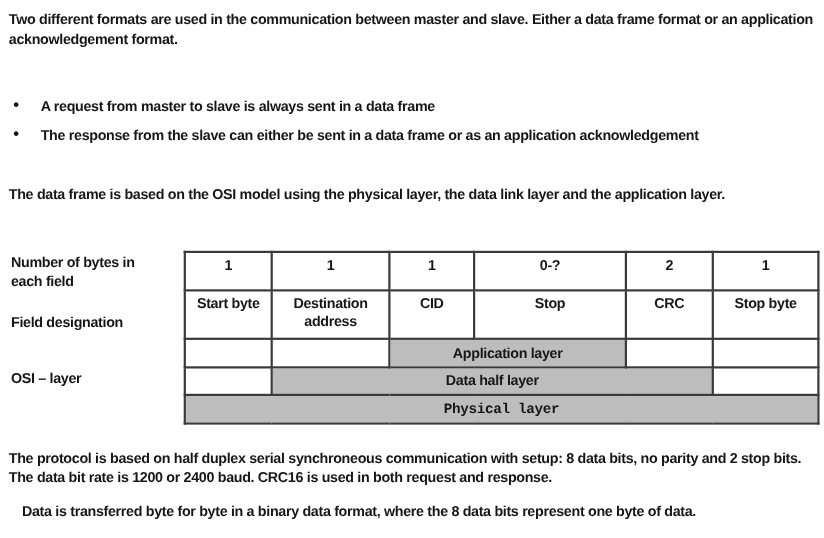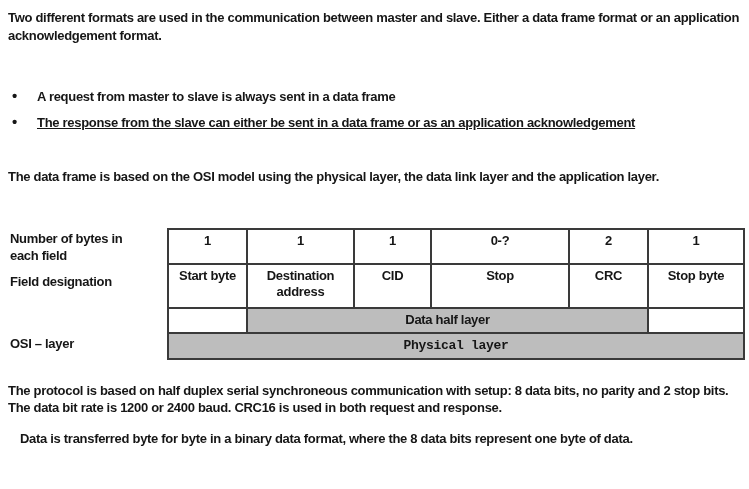--- a/index.html
+++ b/index.html
@@ -12,33 +12,33 @@
     letter-spacing:-0.3px;
     line-height:17.5px;
   }
   .page{padding:8px 4px 0 8px;}
   p{margin:0;max-width:745px;}
   .intro{margin-top:1px;}
   ul.bullets{
     list-style:none;margin:44px 0 0 0;padding:0 0 0 4px;max-width:740px;
   }
   ul.bullets li{position:relative;padding-left:25px;}
-  ul.bullets li + li{margin-top:8px;text-decoration:underline;}
+  ul.bullets li + li{margin-top:8px;}
   ul.bullets li::before{
     content:"\2022";
     position:absolute;left:0;top:-1px;
     font-size:15px;
   }
   .osi-intro{margin-top:37px;}
   
   .table-section{display:flex;margin-top:42px;}
   .row-labels{position:relative;width:159px;flex:0 0 159px;text-decoration:underline;}
   .row-labels .lbl{position:absolute;left:2px;}
   .lbl-bytes{top:2px;width:135px;}
-  .lbl-field{top:45px;width:150px;}
+  .lbl-field{top:56px;width:150px;}
   .lbl-osi{top:76px;width:150px;margin-top:31px;}
   table.frame{
     border-collapse:collapse;
     table-layout:fixed;
   }
   table.frame td{
     border:2px solid #3a3a3a;
     text-align:center;
     padding:0 2px;
     overflow:hidden;
@@ -93,20 +93,27 @@
           <td>1</td>
         </tr>
         <tr class="r-fields">
           <td>Start byte</td>
           <td>Destination address</td>
           <td>CID</td>
           <td>Stop</td>
           <td>CRC</td>
           <td>Stop byte</td>
         </tr>
+        <tr class="r-osi">
+          <td></td>
+          <td></td>
+          <td colspan="2" class="gray">Application layer</td>
+          <td></td>
+          <td></td>
+        </tr>
         <tr class="r-osi2">
           <td></td>
           <td colspan="4" class="gray">Data half layer</td>
           <td></td>
         </tr>
         <tr class="r-osi3">
           <td colspan="6" class="gray">Physical layer</td>
         </tr>
       </tbody>
     </table>

